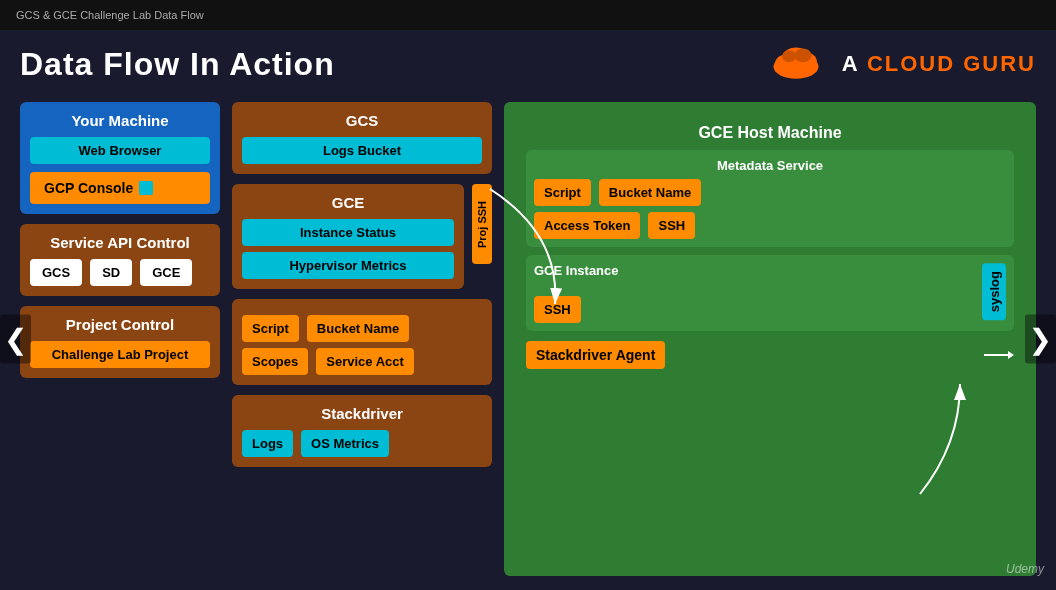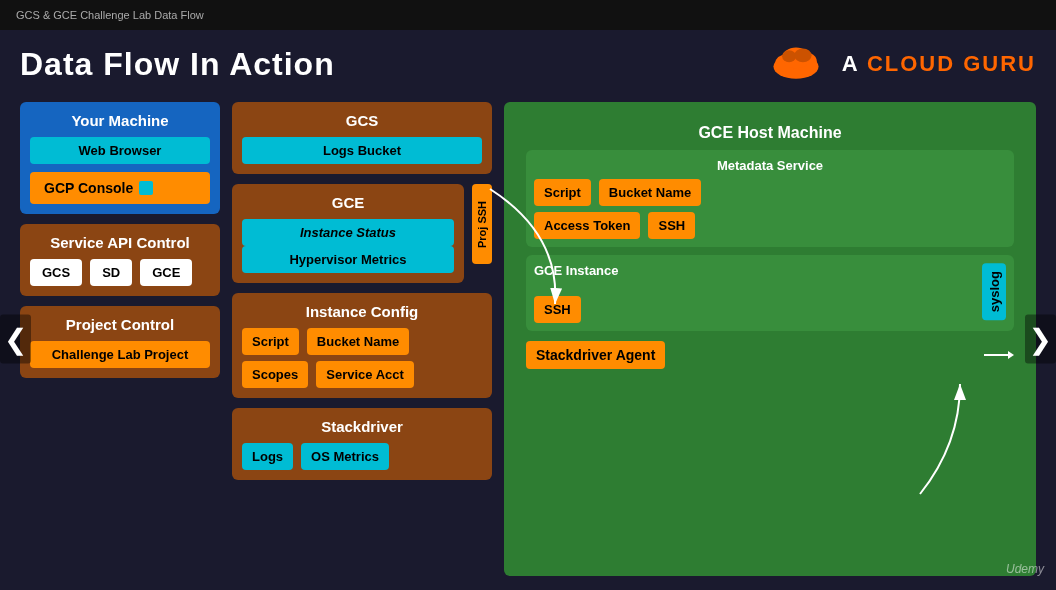--- a/index.html
+++ b/index.html
@@ -358,30 +358,29 @@
   <div class="middle-col">
 
     <div class="panel-brown" style="padding:10px;">
       <div class="panel-title">GCS</div>
       <div class="teal-box">Logs Bucket</div>
     </div>
 
     <div class="gce-middle-row">
       <div class="panel-brown gce-main">
         <div class="panel-title">GCE</div>
-        <div class="teal-box" style="font-style:italic;">Instance Status</div>
+        <div class="teal-box" style="margin-bottom:6px;">Instance Status</div>
         <div class="teal-box">Hypervisor Metrics</div>
       </div>
       <div class="proj-ssh-tab">
         <span>Proj SSH</span>
       </div>
     </div>
 
     <div class="panel-brown">
-      <div class="panel-title">Instance Config</div>
       <div class="row">
         <div class="orange-box">Script</div>
         <div class="orange-box">Bucket Name</div>
       </div>
       <div class="row">
         <div class="orange-box">Scopes</div>
         <div class="orange-box">Service Acct</div>
       </div>
     </div>
 

